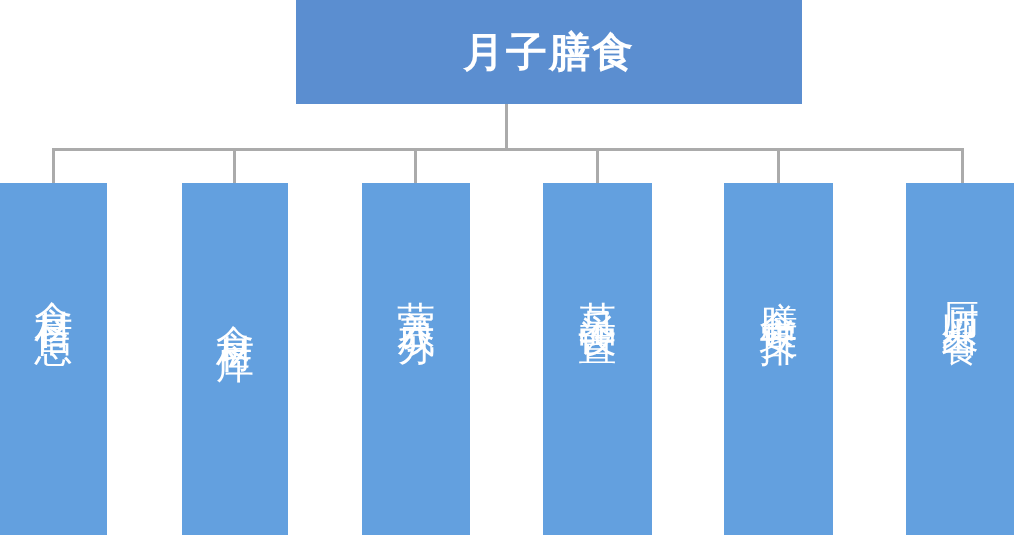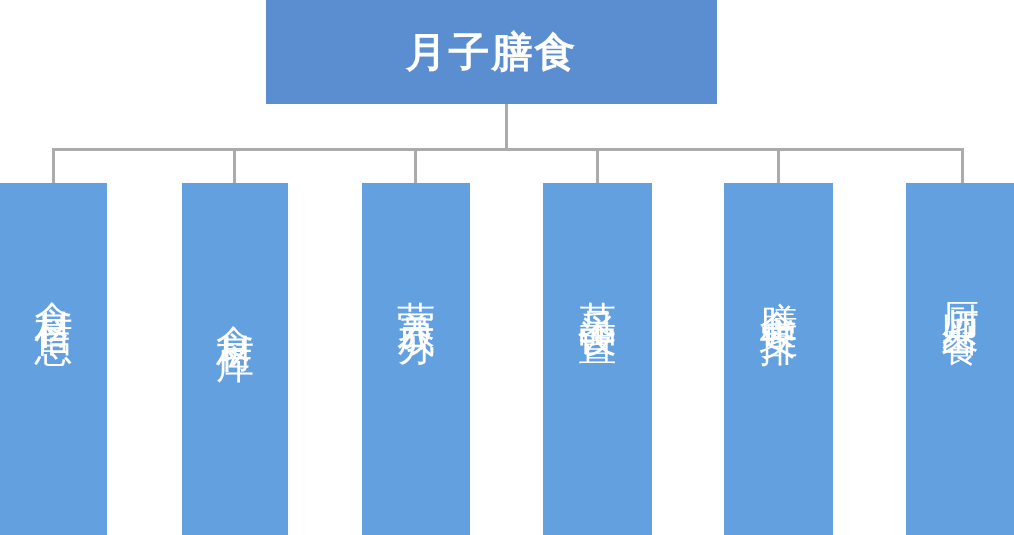--- a/index.html
+++ b/index.html
@@ -16,23 +16,23 @@
     position: relative;
     width: 1014px;
     height: 535px;
     background: #ffffff;
     overflow: hidden;
   }
 
   
   .root-node {
     position: absolute;
-    left: 266px;
+    left: 296px;
     top: 0px;
-    width: 451px;
+    width: 506px;
     height: 104px;
     background: #5B8ED0;
     display: flex;
     align-items: center;
     justify-content: center;
     box-sizing: border-box;
   }
   .root-label {
     color: #ffffff;
     font-size: 41px;

